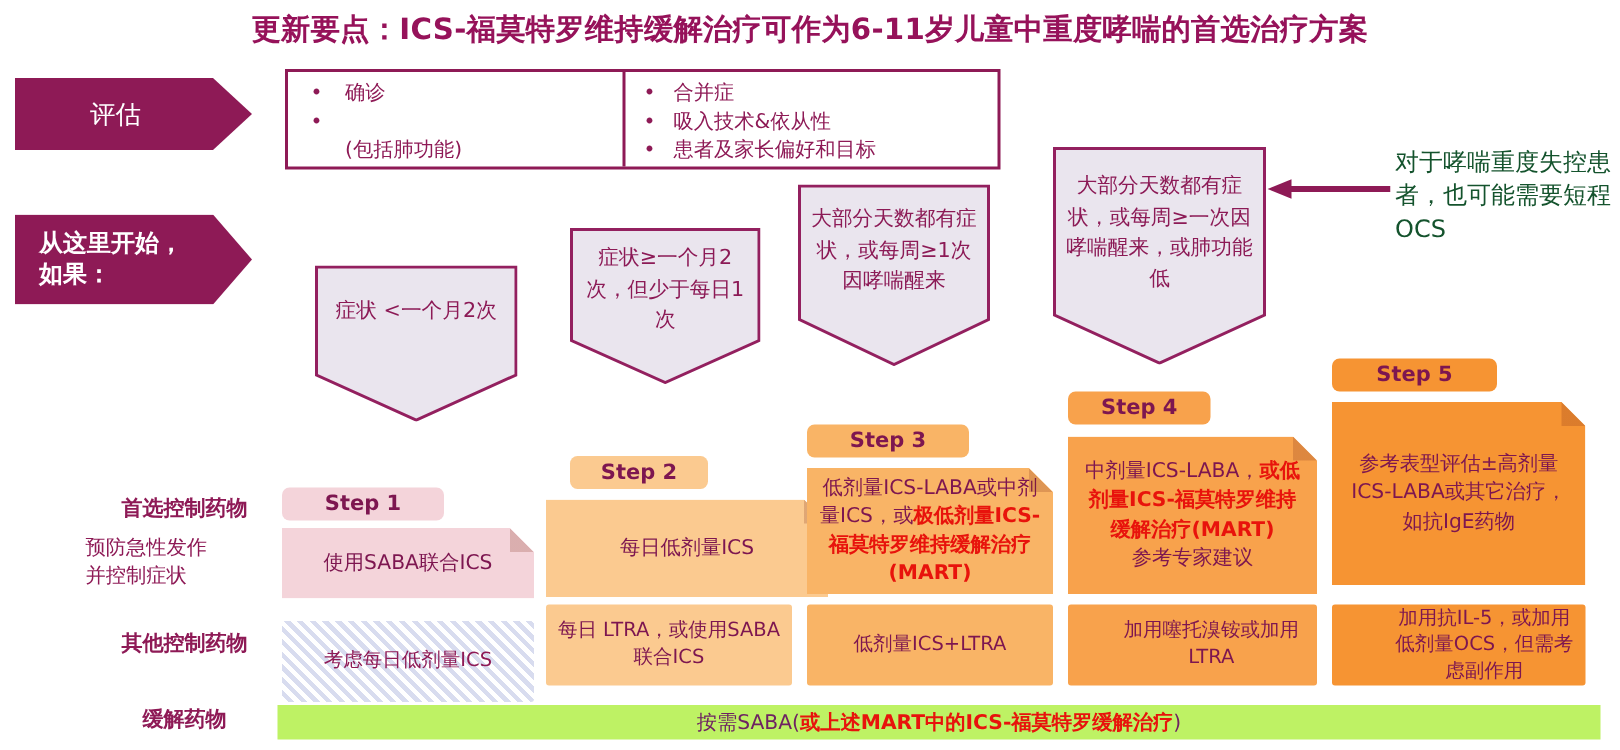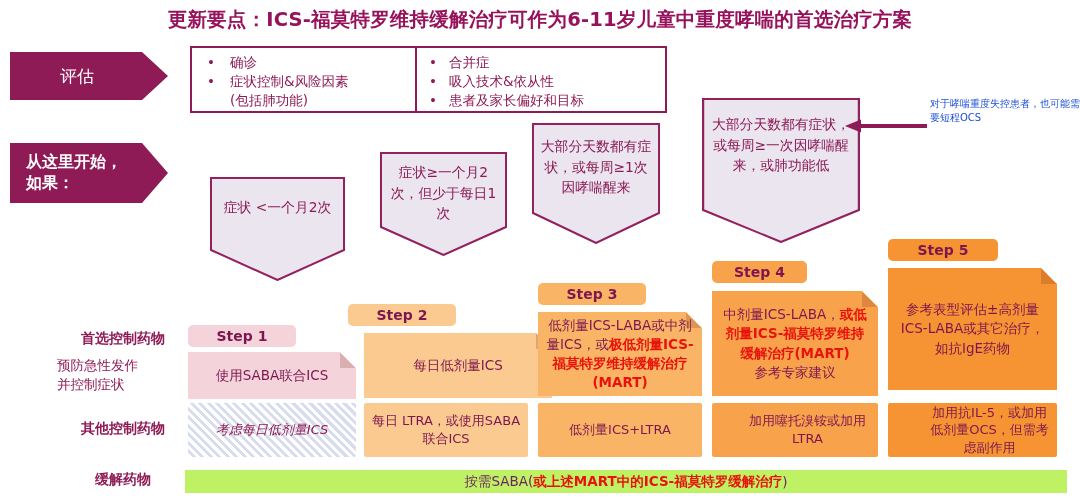--- a/index.html
+++ b/index.html
@@ -43,21 +43,21 @@
 
   
   .flag { }
   .flag svg { position:absolute; left:0; top:0; width:100%; height:100%; }
   .flag .txt {
     position:absolute; left:7px; right:7px; text-align:center;
     font-size:13.8px; line-height:1.5; color:#8C1A56;
   }
 
   
-  .ocs-note { left:930px; top:97px; width:150px; font-size:10px; line-height:1.4; color:#1d4ed8; }
+  .ocs-note { left:930px; top:97px; width:150px; font-size:16px; line-height:1.4; color:#14532d; }
 
   
   .rowlab   { left:57px; width:132px; color:#8E1A56; }
   .rl-bold  { font-weight:bold; font-size:14px;text-align:center; }
   .rl-sub   { font-size:13.5px; line-height:1.4; white-space:pre-line; }
 
   
   .stephdr {
     height:22px; border-radius:5px; display:flex; align-items:center; justify-content:center;
     font-weight:bold; font-size:14px; color:#7D1650;
@@ -108,21 +108,20 @@
   </div>
 
   <div class="abs assessbox">
     <div class="col left">
       <div class="arow">
         <span class="b">•</span>
         <span>确诊</span>
       </div>
       <div class="arow">
         <span class="b">•</span>
-        <span>症状控制&amp;风险因素</span>
       </div>
       <div class="arow">
         <span class="b"></span>
         <span>(包括肺功能)</span>
       </div>
     </div>
     <div class="col right">
       <div class="arow">
         <span class="b">•</span>
         <span>合并症</span>
@@ -157,21 +156,21 @@
     <div class="txt" style="top:10px;">症状≥一个月2次，但少于每日1次</div>
   </div>
 
   <div class="abs flag" style="left:532px;top:123px;width:128px;height:121px;">
     <svg viewBox="0 0 128 121" preserveAspectRatio="none">
       <polygon points="1,1 127,1 127,90 64,120 1,90" fill="#EAE5EE" stroke="#93205F" stroke-width="2"></polygon>
     </svg>
     <div class="txt" style="top:13px;">大部分天数都有症状，或每周≥1次因哮喘醒来</div>
   </div>
 
-  <div class="abs flag" style="left:702px;top:98px;width:158px;height:145px;">
+  <div class="abs flag" style="left:702px;top:98px;width:142px;height:145px;">
     <svg viewBox="0 0 142 145" preserveAspectRatio="none">
       <polygon points="1,1 141,1 141,112 71,144 1,112" fill="#EAE5EE" stroke="#93205F" stroke-width="2"></polygon>
     </svg>
     <div class="txt" style="top:16px;">大部分天数都有症状，或每周≥一次因哮喘醒来，或肺功能低</div>
   </div>
 
   <svg class="abs" style="left:845px;top:118px;width:82px;height:16px;" viewBox="0 0 82 16">
     <polygon points="0,8 16,1.5 16,14.5" fill="#8E1A56"></polygon>
     <rect x="13" y="6" width="69" height="4" fill="#8E1A56"></rect>
   </svg>
@@ -181,25 +180,25 @@
   <div class="abs rowlab rl-sub" style="top:356px;">预防急性发作
 并控制症状</div>
   <div class="abs rowlab rl-bold" style="top:420px;">其他控制药物</div>
   <div class="abs rowlab rl-bold" style="top:471px;">缓解药物</div>
 
   <div class="abs stephdr c1" style="left:188px;top:325px;width:108px;">Step 1</div>
   <div class="abs firstbox c1" style="left:188px;top:352px;width:168px;height:47px;text-align:right;">
     <span class="shade"></span>
     <div><span>使用SABA联合ICS</span><span class="red"></span></div>
   </div>
-  <div class="abs otherbox hatch" style="left:188px;top:403px;width:168px;height:54px;font-style:italic;">
+  <div class="abs otherbox hatch" style="left:188px;top:414px;width:168px;height:54px;">
     <span>考虑每日低剂量ICS</span>
   </div>
 
-  <div class="abs stephdr c2" style="left:348px;top:304px;width:108px;">Step 2</div>
+  <div class="abs stephdr c2" style="left:380px;top:304px;width:92px;">Step 2</div>
   <div class="abs firstbox c2" style="left:364px;top:333px;width:188px;height:65px;">
     <span class="shade"></span>
     <div><span>每日低剂量ICS</span><span class="red"></span></div>
   </div>
   <div class="abs otherbox c2" style="left:364px;top:403px;width:164px;height:54px;">
     <span>每日 LTRA，或使用SABA联合ICS</span>
   </div>
 
   <div class="abs stephdr c3" style="left:538px;top:283px;width:108px;">Step 3</div>
   <div class="abs firstbox c3" style="left:538px;top:312px;width:164px;height:84px;">

